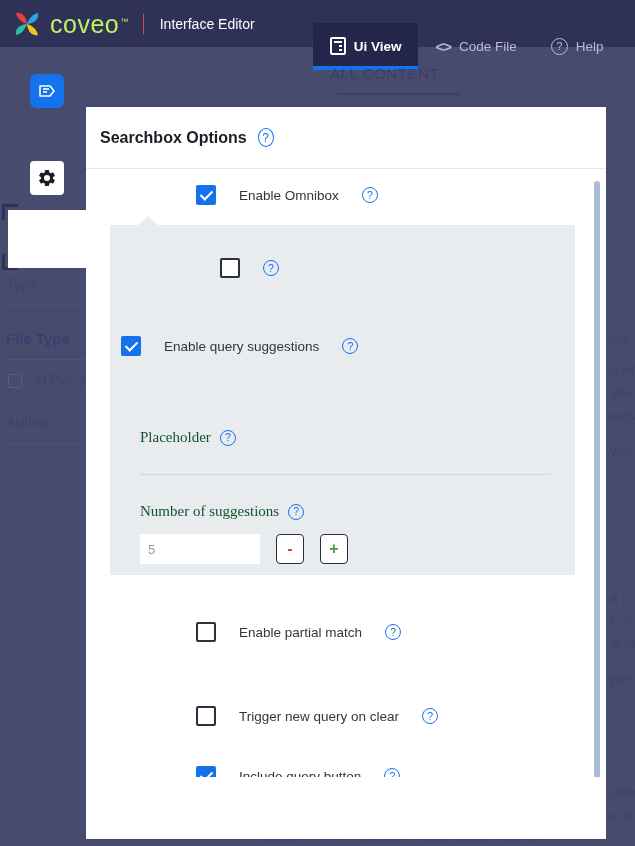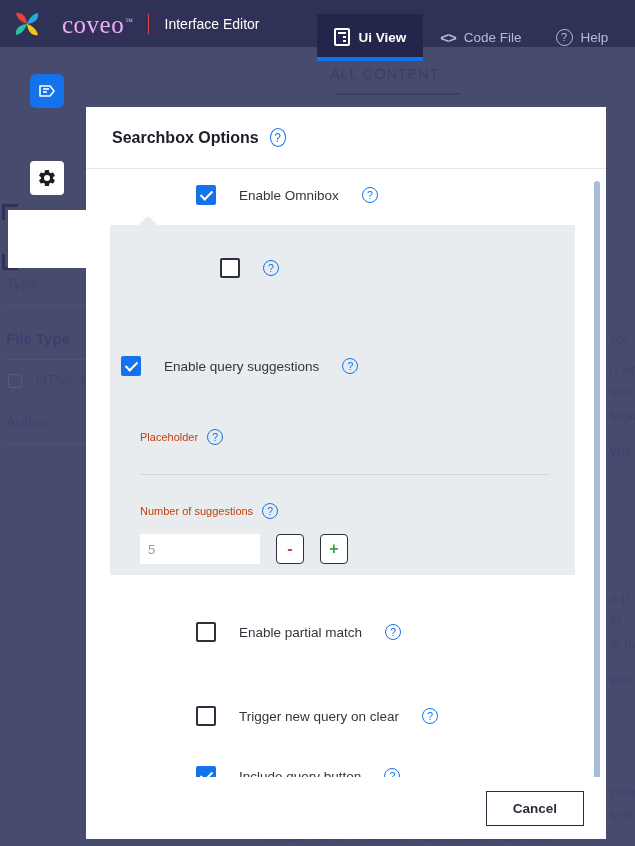--- a/index.html
+++ b/index.html
@@ -14,32 +14,32 @@
   
   .navbar {
     position: absolute; top: 0; left: 0;
     width: 635px; height: 47px;
     background: #2f3157;
     display: flex; align-items: center;
   }
   .brand { display: flex; align-items: center; padding-left: 12px; }
   .logo-mark { width: 30px; height: 30px; position: relative; }
   .logo-word {
-    color: #f0abfc; font-size: 25px; letter-spacing: .5px;
-    margin-left: 20px; font-weight: 400; line-height: 1;
-    position: relative; top: 1px; font-family: Liberation Serif, serif;
+    color: #bef264; font-size: 25px; letter-spacing: .5px;
+    margin-left: 8px; font-weight: 400; line-height: 1;
+    position: relative; top: 1px;
   }
   .logo-tm { font-size: 8px; vertical-align: super; margin-left: 1px; }
   .brand-sep {
     width: 1px; height: 20px; background: #e0474c;
     margin: 0 16px 0 14px;
   }
   .brand-sub { color: #ffffff; font-size: 14px; }
 
-  .nav-tabs { display: flex; align-items: flex-end; height: 38px; margin-left: 58px; margin-top: 36px; }
+  .nav-tabs { display: flex; align-items: flex-start; height: 38px; margin-left: 58px; margin-top: 36px; }
   .nav-tab {
     display: flex; align-items: center; gap: 8px;
     padding: 0 17px; height: 47px;
     color: #b9bada; font-size: 13.5px; position: relative;
     cursor: pointer;
   }
   .nav-tab.active { background: #23254a; color: #ffffff; font-weight: bold; }
   .nav-tab.active::after {
     content: ""; position: absolute; left: 0; right: 0; bottom: 0;
     height: 4px; background: #1372ec;
@@ -114,21 +114,21 @@
 
   
   .modal {
     position: absolute; left: 86px; top: 107px;
     width: 520px; height: 732px;
     background: #ffffff;
     display: flex; flex-direction: column;
   }
   .modal-header {
     height: 62px; flex: 0 0 62px;
-    display: flex; align-items: center; padding-left: 26px;
+    display: flex; align-items: center; padding-left: 14px;
     border-bottom: 1px solid #e8e8ec;
   }
   .modal-title { font-size: 16px; font-weight: bold; color: #1d1d26; }
   .modal-body {
     flex: 1 1 auto; position: relative; overflow: hidden;
     padding-top: 16px;
   }
   .modal-footer {
     height: 62px; flex: 0 0 62px;
     display: flex; align-items: center; justify-content: flex-end;
@@ -173,21 +173,21 @@
     width: 465px; height: 350px;
     background: #e8ecef;
   }
   .nested-notch {
     position: absolute; left: 28px; top: -9px;
     width: 0; height: 0;
     border-left: 10px solid transparent;
     border-right: 10px solid transparent;
     border-bottom: 9px solid #e8ecef;
   }
-  .field-label { font-size: 11px; color: #c2410c; }
+  .field-label { font-size: 15px; color: #14532d; font-family: Liberation Serif, serif; }
   .underline-input {
     width: 410px; height: 26px; border: none; border-bottom: 1px solid #d2d7dc;
     background: transparent; outline: none;
     font-family: "Liberation Sans", sans-serif; font-size: 13px; color: #42454f;
   }
   .num-input {
     width: 120px; height: 30px; background: #ffffff; border: none; outline: none;
     padding: 0 8px; font-family: "Liberation Sans", sans-serif;
     font-size: 13px; color: #9aa0a8;
   }
@@ -309,21 +309,21 @@
     </div>
 
     <div class="nested">
       <div class="nested-notch"></div>
 
       <div class="cb-row" style="position:absolute; left:110px; top:33px;">
         <span class="cb"></span>
         <span class="qmark">?</span>
       </div>
 
-      <div class="cb-row" style="position:absolute; left:11px; top:111px;margin-top:20px;">
+      <div class="cb-row" style="position:absolute; left:11px; top:111px;">
         <span class="cb checked"></span>
         <span class="cb-label">Enable query suggestions</span>
         <span class="qmark">?</span>
       </div>
 
       <div style="position:absolute; left:30px; top:204px; display:flex; align-items:center; gap:9px;">
         <span class="field-label">Placeholder</span>
         <span class="qmark">?</span>
       </div>
       <input class="underline-input" style="position: absolute; left: 30px; top: 224px;" value="" placeholder="">
@@ -357,15 +357,14 @@
       <span class="cb-label">Include query button</span>
       <span class="qmark">?</span>
     </div>
 
     <div class="scroll-track">
       <div class="scroll-thumb"></div>
     </div>
   </div>
 
   <div class="modal-footer">
-    <button class="btn btn-cancel">Cancel</button>
   </div>
 </div>
 
 </body></html>

